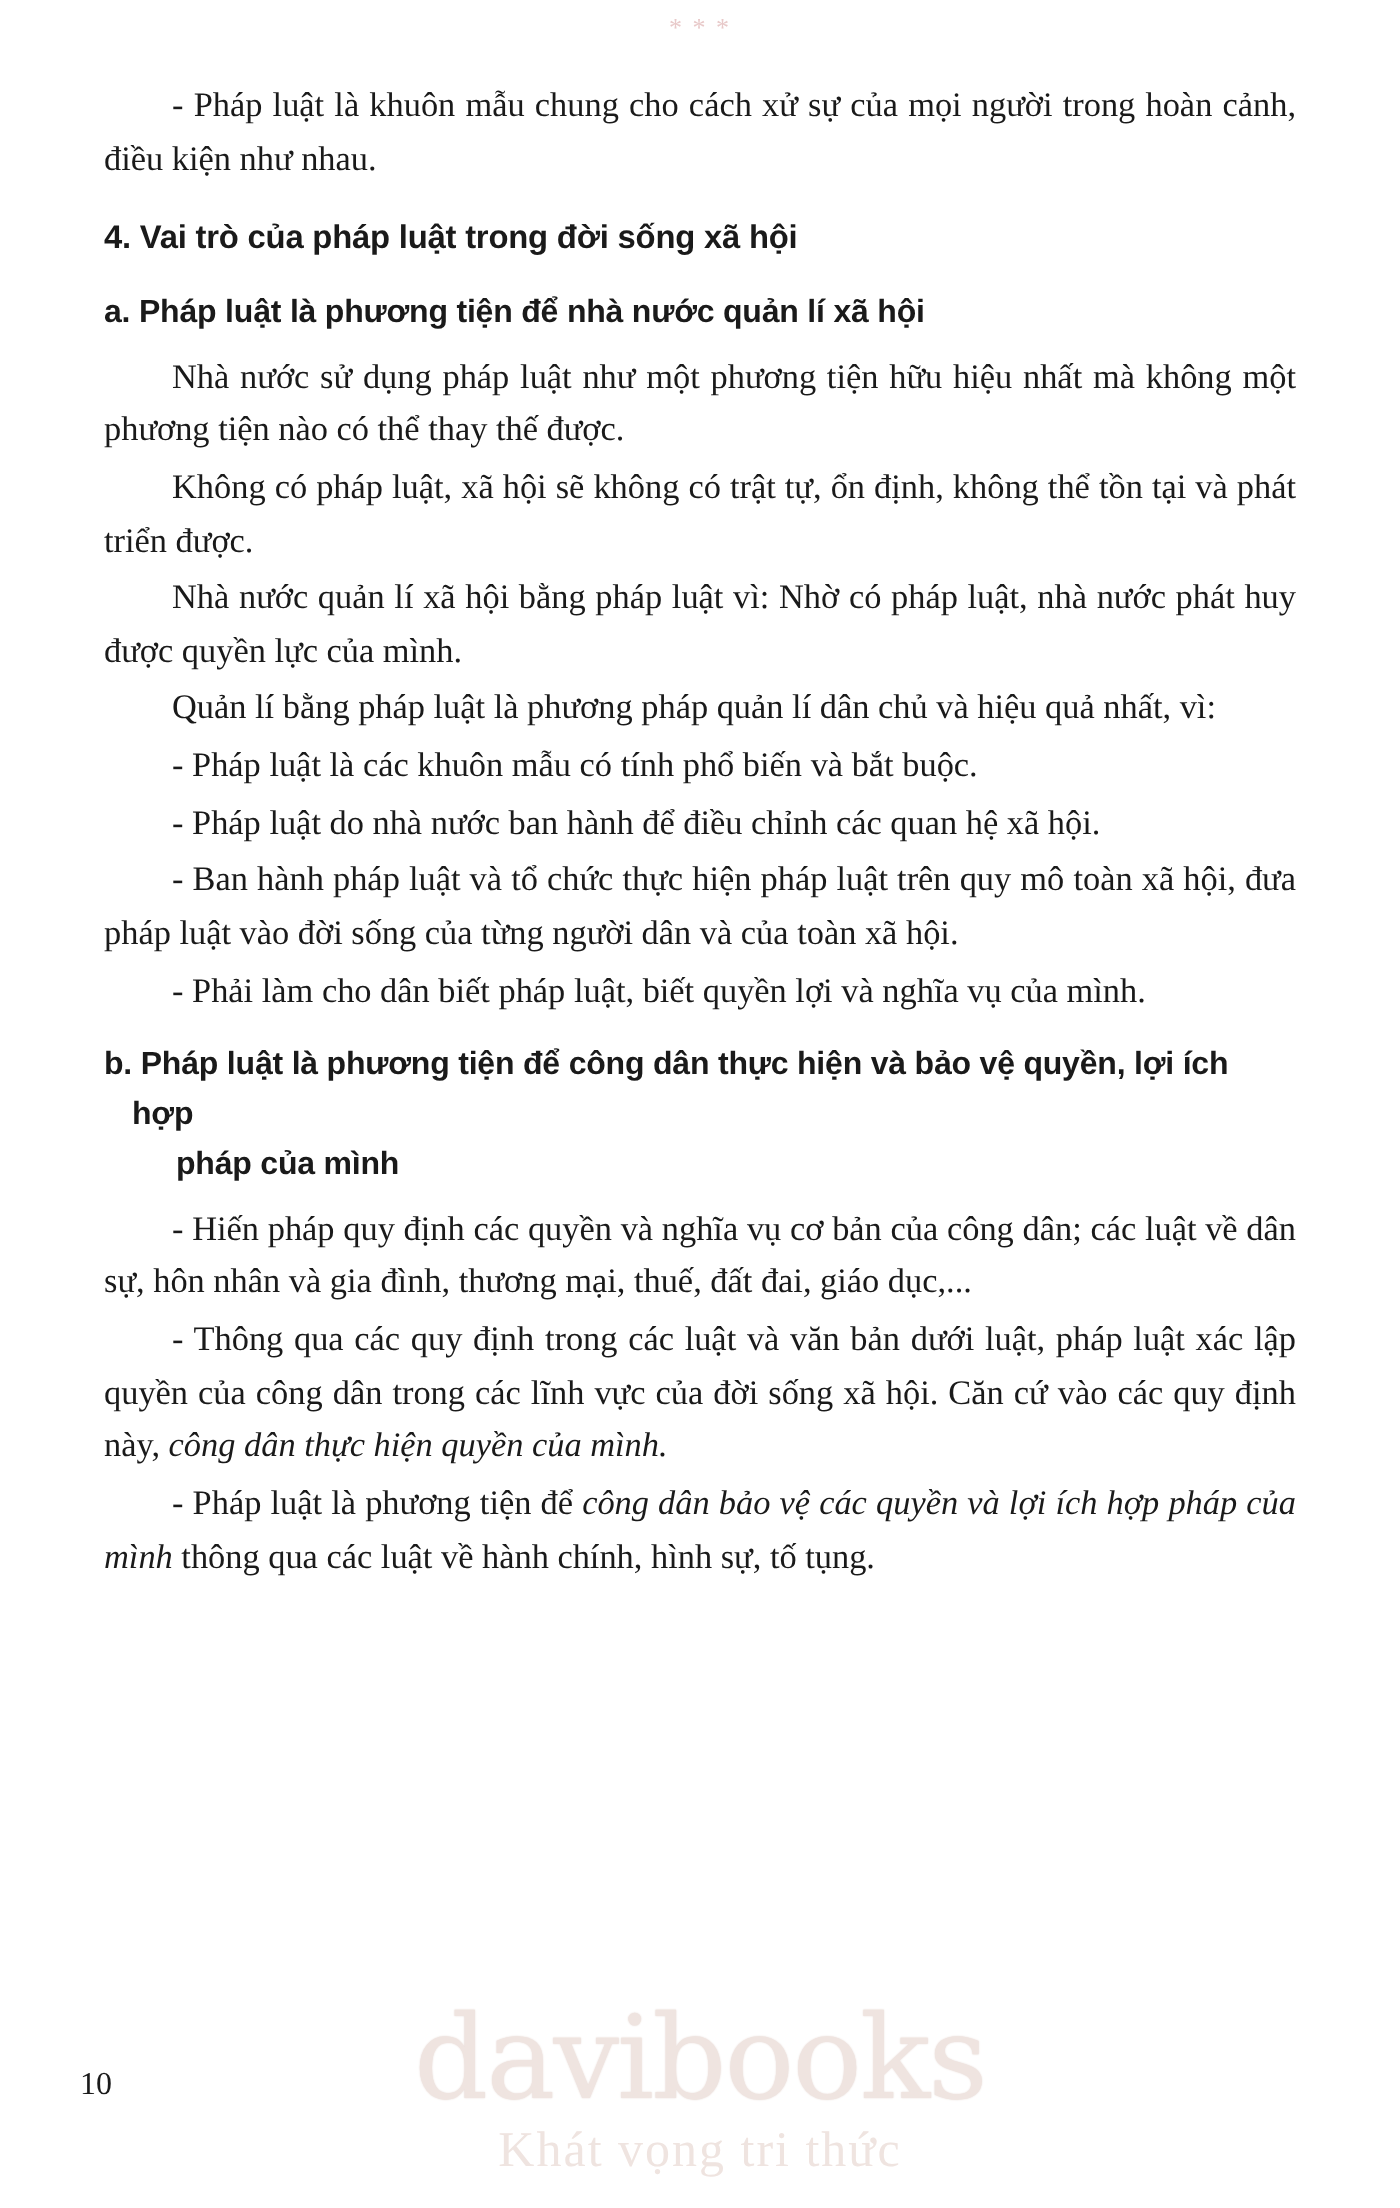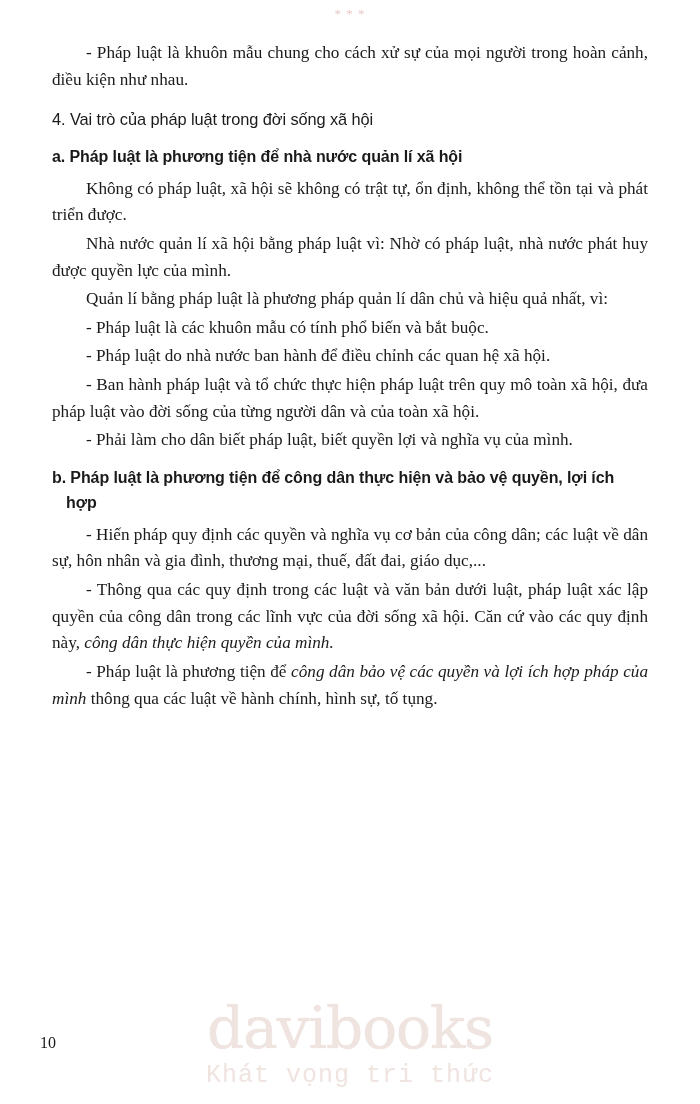--- a/index.html
+++ b/index.html
@@ -45,21 +45,21 @@
     text-indent: 34px;
   }
   p.dash {
     margin: 0 0 2px 0;
     text-align: justify;
     text-indent: 34px;
   }
   h2.heading {
     font-family: "Liberation Sans", sans-serif;
     font-size: 16.4px;
-    font-weight: normal;
+    font-weight: bold;
     margin: 14px 0 10px 0;
     text-indent: 0;
     letter-spacing: -0.1px;
   }
   h3.subheading {
     font-family: "Liberation Sans", sans-serif;
     font-size: 16px;
     font-weight: bold;
     margin: 12px 0 6px 0;
     text-indent: 0;
@@ -100,21 +100,21 @@
   .watermark .wm-main {
     font-family: "DejaVu Serif", serif;
     font-size: 58px;
     color: #efe4e0;
     letter-spacing: -1px;
     line-height: 1;
     display: block;
     text-shadow: 0 0 1px #e6d8d3;
   }
   .watermark .wm-sub {
-    font-family: Liberation Mono, monospace;
+    font-family: Liberation Serif, serif;
     font-size: 25px;
     color: #efe4e0;
     letter-spacing: 1px;
     display: block;
     margin-top: 4px;
   }
 </style>
 </head>
 <body>
 
@@ -123,32 +123,33 @@
   <div class="top-mark">* * *</div>
 
   <div class="content">
 
     <p class="dash">- Pháp luật là khuôn mẫu chung cho cách xử sự của mọi người trong hoàn cảnh, điều kiện như nhau.</p>
 
     <h2 class="heading">4. Vai trò của pháp luật trong đời sống xã hội</h2>
 
     <h3 class="subheading">a. Pháp luật là phương tiện để nhà nước quản lí xã hội</h3>
 
+    <p class="para">Nhà nước sử dụng pháp luật như một phương tiện hữu hiệu nhất mà không một phương tiện nào có thể thay thế được.</p>
     <p class="para">Không có pháp luật, xã hội sẽ không có trật tự, ổn định, không thể tồn tại và phát triển được.</p>
     <p class="para">Nhà nước quản lí xã hội bằng pháp luật vì:  Nhờ có pháp luật, nhà nước phát huy được quyền lực của mình.</p>
     <p class="para">Quản lí bằng pháp luật là phương pháp quản lí dân chủ và hiệu quả nhất, vì:</p>
 
     <p class="dash">- Pháp luật là các khuôn mẫu có tính phổ biến và bắt buộc.</p>
     <p class="dash">- Pháp luật do nhà nước ban hành để điều chỉnh các quan hệ xã hội.</p>
 
 
     <p class="dash">- Ban hành pháp luật và tổ chức thực hiện pháp luật trên quy mô toàn xã hội, đưa pháp luật vào đời sống của từng người dân và của toàn xã hội.</p>
     <p class="dash">- Phải làm cho dân biết pháp luật, biết quyền lợi và nghĩa vụ của mình.</p>
 
-    <h3 class="subheading indent"><span>b. Pháp luật là phương tiện để công dân thực hiện và bảo vệ quyền, lợi ích hợp</span></h3>
+    <h3 class="subheading indent"><span>b. Pháp luật là phương tiện để công dân thực hiện và bảo vệ quyền, lợi ích hợp</span><span class="wrap2">pháp của mình</span></h3>
 
     <p class="dash">- Hiến pháp quy định các quyền và nghĩa vụ cơ bản của công dân; các luật về dân sự, hôn nhân và gia đình, thương mại, thuế, đất đai, giáo dục,...</p>
 
     <p class="dash"><span>- Thông qua các quy định trong các luật và văn bản dưới luật, pháp luật xác lập quyền của công dân trong các lĩnh vực của đời sống xã hội. Căn cứ vào các quy định này, </span><em class="it">công dân thực hiện quyền của mình.</em><span></span></p>
 
     <p class="dash"><span>- Pháp luật là phương tiện để </span><em class="it">công dân bảo vệ các quyền và lợi ích hợp pháp của mình</em><span> thông qua các luật về hành chính, hình sự, tố tụng.</span></p>
 
   </div>
 
   <div class="page-number">10</div>

